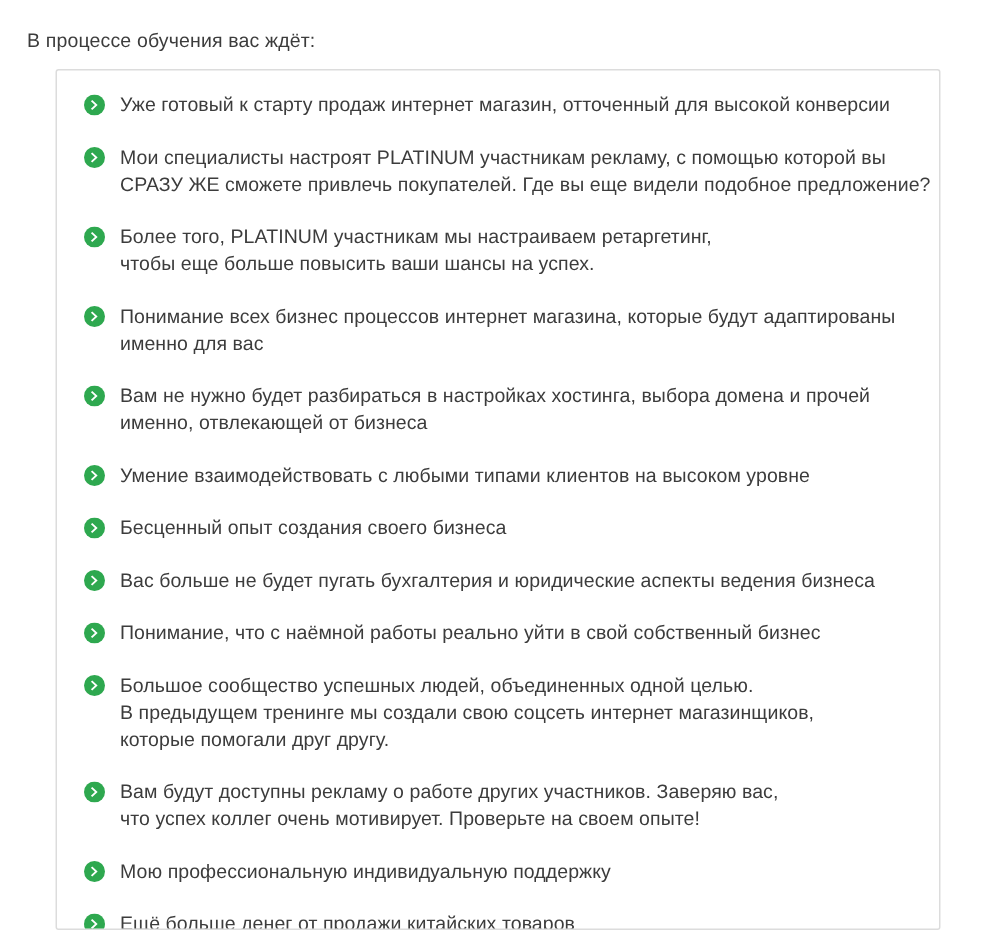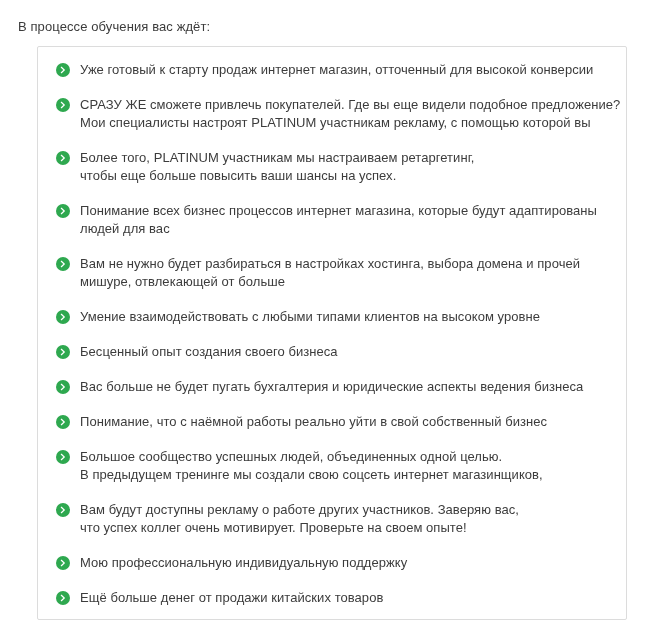--- a/index.html
+++ b/index.html
@@ -106,52 +106,52 @@
           <span class="benefit-text">
             <span class="benefit-line">Уже готовый к старту продаж интернет магазин, отточенный для высокой конверсии</span>
           </span>
         </li>
         <li class="benefit-item">
           <span class="bullet-icon"><svg width="14" height="14" viewBox="0 0 14 14" xmlns="http://www.w3.org/2000/svg">
               <circle cx="7" cy="7" r="7" fill="#2ea84f"></circle>
               <path d="M5.5 3.6 L9.1 7 L5.5 10.4 L4.6 9.55 L7.3 7 L4.6 4.45 Z" fill="#ffffff"></path>
             </svg></span>
           <span class="benefit-text">
+            <span class="benefit-line">Мои специалисты настроят PLATINUM участникам рекламу, с помощью которой вы</span>
             <span class="benefit-line">СРАЗУ ЖЕ сможете привлечь покупателей. Где вы еще видели подобное предложение?</span>
-            <span class="benefit-line">Мои специалисты настроят PLATINUM участникам рекламу, с помощью которой вы</span>
           </span>
         </li>
         <li class="benefit-item">
           <span class="bullet-icon"><svg width="14" height="14" viewBox="0 0 14 14" xmlns="http://www.w3.org/2000/svg">
               <circle cx="7" cy="7" r="7" fill="#2ea84f"></circle>
               <path d="M5.5 3.6 L9.1 7 L5.5 10.4 L4.6 9.55 L7.3 7 L4.6 4.45 Z" fill="#ffffff"></path>
             </svg></span>
           <span class="benefit-text">
             <span class="benefit-line">Более того, PLATINUM участникам мы настраиваем ретаргетинг,</span>
             <span class="benefit-line">чтобы еще больше повысить ваши шансы на успех.</span>
           </span>
         </li>
         <li class="benefit-item">
           <span class="bullet-icon"><svg width="14" height="14" viewBox="0 0 14 14" xmlns="http://www.w3.org/2000/svg">
               <circle cx="7" cy="7" r="7" fill="#2ea84f"></circle>
               <path d="M5.5 3.6 L9.1 7 L5.5 10.4 L4.6 9.55 L7.3 7 L4.6 4.45 Z" fill="#ffffff"></path>
             </svg></span>
           <span class="benefit-text">
             <span class="benefit-line">Понимание всех бизнес процессов интернет магазина, которые будут адаптированы</span>
-            <span class="benefit-line">людей для вас</span>
+            <span class="benefit-line">именно для вас</span>
           </span>
         </li>
         <li class="benefit-item">
           <span class="bullet-icon"><svg width="14" height="14" viewBox="0 0 14 14" xmlns="http://www.w3.org/2000/svg">
               <circle cx="7" cy="7" r="7" fill="#2ea84f"></circle>
               <path d="M5.5 3.6 L9.1 7 L5.5 10.4 L4.6 9.55 L7.3 7 L4.6 4.45 Z" fill="#ffffff"></path>
             </svg></span>
           <span class="benefit-text">
             <span class="benefit-line">Вам не нужно будет разбираться в настройках хостинга, выбора домена и прочей</span>
-            <span class="benefit-line">мишуре, отвлекающей от больше</span>
+            <span class="benefit-line">именно, отвлекающей от бизнеса</span>
           </span>
         </li>
         <li class="benefit-item">
           <span class="bullet-icon"><svg width="14" height="14" viewBox="0 0 14 14" xmlns="http://www.w3.org/2000/svg">
               <circle cx="7" cy="7" r="7" fill="#2ea84f"></circle>
               <path d="M5.5 3.6 L9.1 7 L5.5 10.4 L4.6 9.55 L7.3 7 L4.6 4.45 Z" fill="#ffffff"></path>
             </svg></span>
           <span class="benefit-text">
             <span class="benefit-line">Умение взаимодействовать с любыми типами клиентов на высоком уровне</span>
           </span>
@@ -184,20 +184,21 @@
           </span>
         </li>
         <li class="benefit-item">
           <span class="bullet-icon"><svg width="14" height="14" viewBox="0 0 14 14" xmlns="http://www.w3.org/2000/svg">
               <circle cx="7" cy="7" r="7" fill="#2ea84f"></circle>
               <path d="M5.5 3.6 L9.1 7 L5.5 10.4 L4.6 9.55 L7.3 7 L4.6 4.45 Z" fill="#ffffff"></path>
             </svg></span>
           <span class="benefit-text">
             <span class="benefit-line">Большое сообщество успешных людей, объединенных одной целью.</span>
             <span class="benefit-line">В предыдущем тренинге мы создали свою соцсеть интернет магазинщиков,</span>
+            <span class="benefit-line">которые помогали друг другу.</span>
           </span>
         </li>
         <li class="benefit-item">
           <span class="bullet-icon"><svg width="14" height="14" viewBox="0 0 14 14" xmlns="http://www.w3.org/2000/svg">
               <circle cx="7" cy="7" r="7" fill="#2ea84f"></circle>
               <path d="M5.5 3.6 L9.1 7 L5.5 10.4 L4.6 9.55 L7.3 7 L4.6 4.45 Z" fill="#ffffff"></path>
             </svg></span>
           <span class="benefit-text">
             <span class="benefit-line">Вам будут доступны рекламу о работе других участников. Заверяю вас,</span>
             <span class="benefit-line">что успех коллег очень мотивирует. Проверьте на своем опыте!</span>

